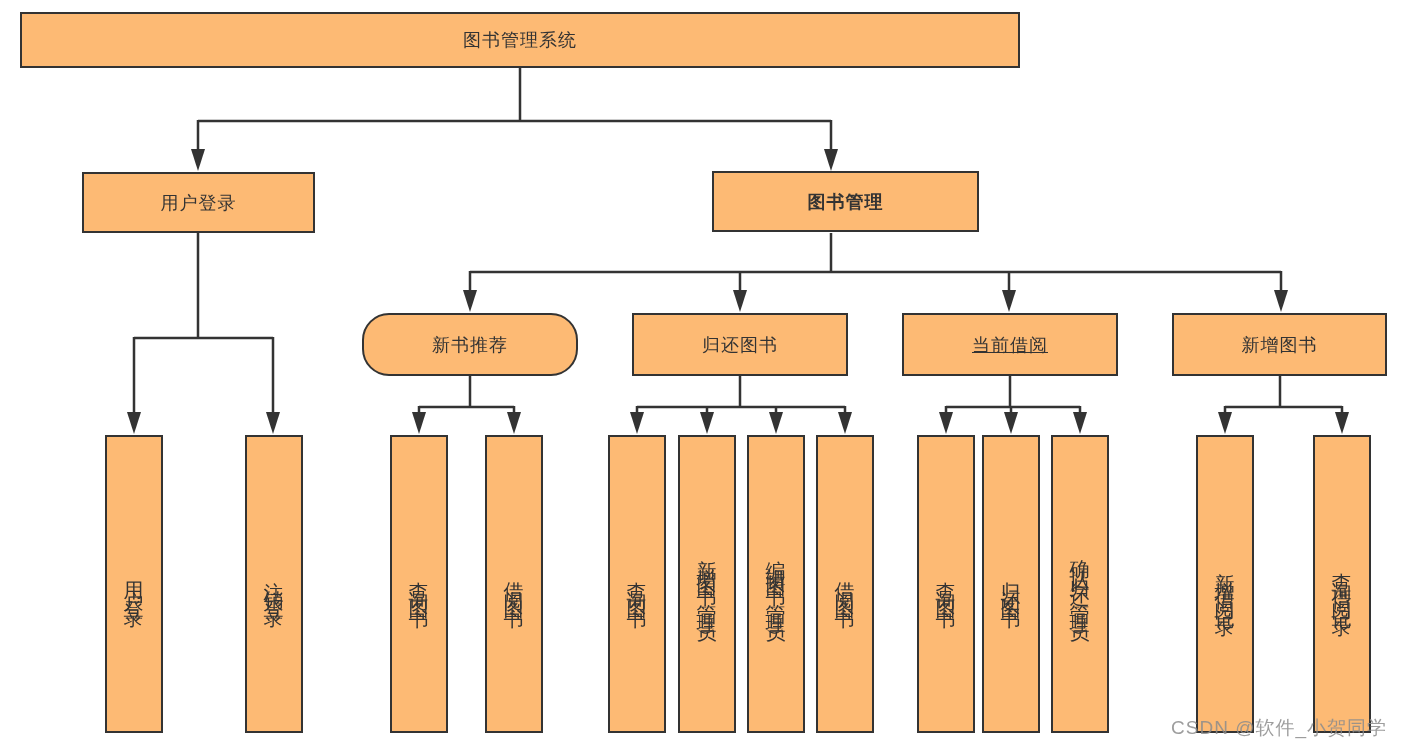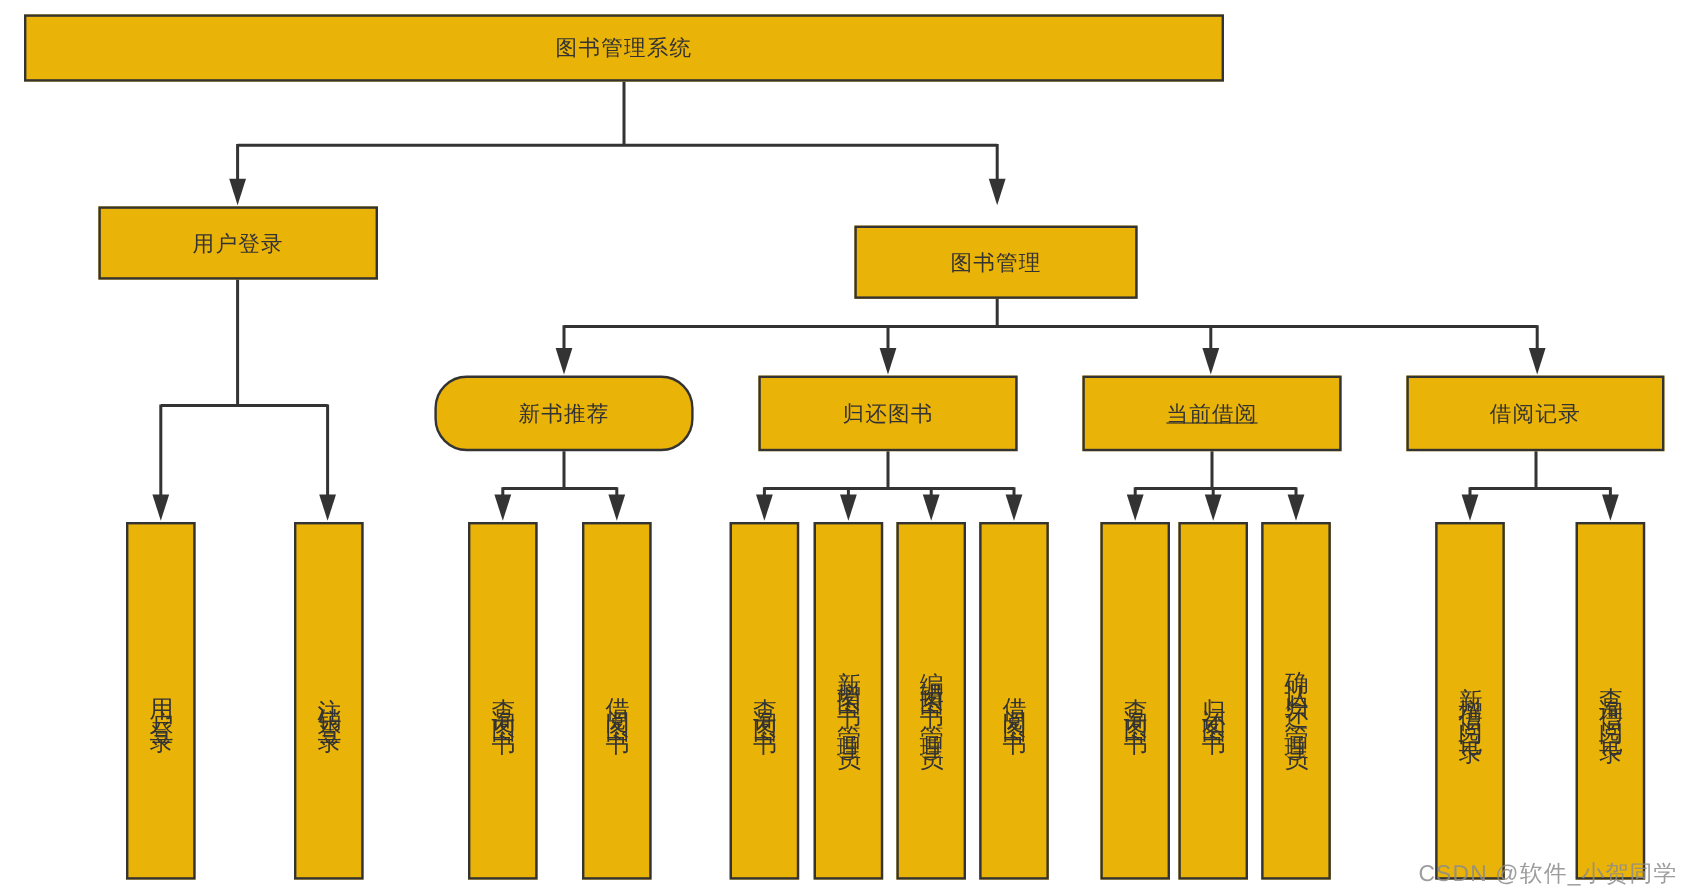--- a/index.html
+++ b/index.html
@@ -7,38 +7,38 @@
     position:relative;
     width:1405px;height:747px;
     background:#ffffff;
     font-family:"Liberation Sans","DejaVu Sans",sans-serif;
     overflow:hidden;
   }
   #connectors{position:absolute;left:0;top:0;z-index:0;}
   .node{
     position:absolute;
     box-sizing:border-box;
-    background:#eab308;
+    background:#fdba74;
     border:2.5px solid #333333;
     color:#333333;
     display:flex;align-items:center;justify-content:center;
     z-index:1;
   }
   .hnode{font-size:18px;letter-spacing:1px;}
   .vnode{
     writing-mode:vertical-rl;
     text-orientation:mixed;
     font-size:20px;
     letter-spacing:9px;
     line-height:1;
     text-align:center;
   }
   .watermark{
     position:absolute;
-    right:7px;bottom:6px;
+    right:18px;bottom:6px;
     font-size:19px;
     color:rgba(140,140,140,0.85);
     z-index:2;
     letter-spacing:1px;
     white-space:nowrap;
   }
 </style>
 </head>
 <body>
 
@@ -80,26 +80,26 @@
       <polygon points="1004,412 1018,412 1011,434"></polygon>
       <polygon points="1073,412 1087,412 1080,434"></polygon>
       <polygon points="1218,412 1232,412 1225,434"></polygon>
       <polygon points="1335,412 1349,412 1342,434"></polygon>
     </g>
   </svg>
 
   <div class="node hnode" style="left:20px;top:12px;width:1000px;height:56px;">图书管理系统</div>
 
   <div class="node hnode" style="left:82px;top:172px;width:233px;height:61px;">用户登录</div>
-  <div class="node hnode" style="left:712px;top:188px;width:236px;height:61px;">图书管理</div>
+  <div class="node hnode" style="left:712px;top:171px;width:267px;height:61px;font-weight:bold;">图书管理</div>
 
   <div class="node hnode" style="left:362px;top:313px;width:216px;height:63px;border-radius:27px;">新书推荐</div>
   <div class="node hnode" style="left:632px;top:313px;width:216px;height:63px;">归还图书</div>
   <div class="node hnode" style="left:902px;top:313px;width:216px;height:63px;text-decoration:underline;">当前借阅</div>
-  <div class="node hnode" style="left:1172px;top:313px;width:215px;height:63px;">借阅记录</div>
+  <div class="node hnode" style="left:1172px;top:313px;width:215px;height:63px;">新增图书</div>
 
   <div class="node vnode" style="left:105px;top:435px;width:58px;height:298px;">用户登录</div>
   <div class="node vnode" style="left:245px;top:435px;width:58px;height:298px;">注销登录</div>
 
   <div class="node vnode" style="left:390px;top:435px;width:58px;height:298px;">查询图书</div>
   <div class="node vnode" style="left:485px;top:435px;width:58px;height:298px;">借阅图书</div>
 
   <div class="node vnode" style="left:608px;top:435px;width:58px;height:298px;">查询图书</div>
   <div class="node vnode" style="left:678px;top:435px;width:58px;height:298px;">新增图书（管理员）</div>
   <div class="node vnode" style="left:747px;top:435px;width:58px;height:298px;">编辑图书（管理员）</div>

